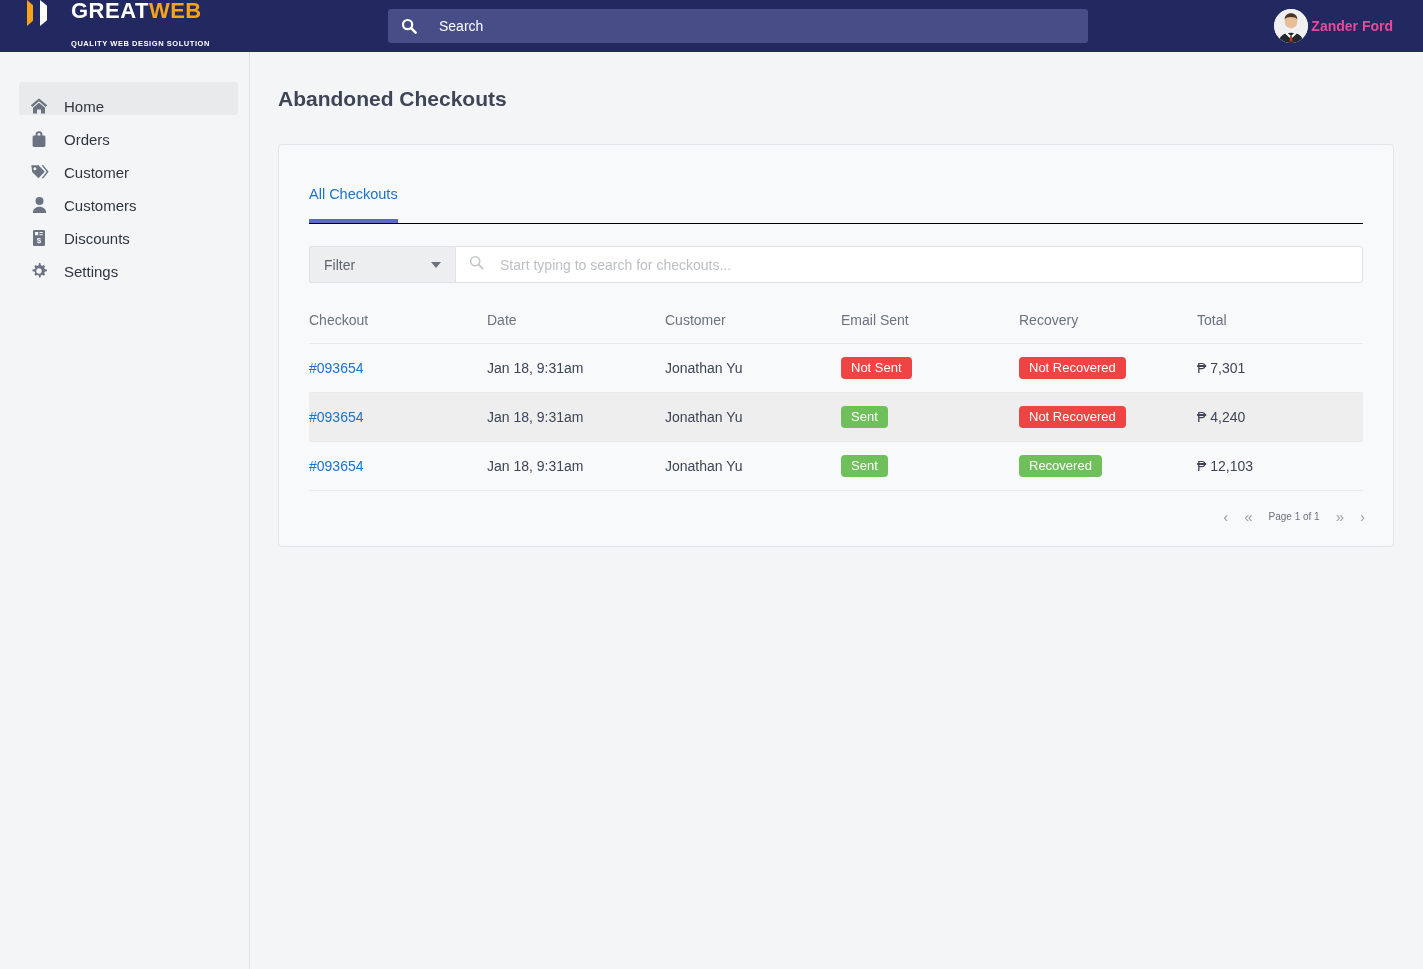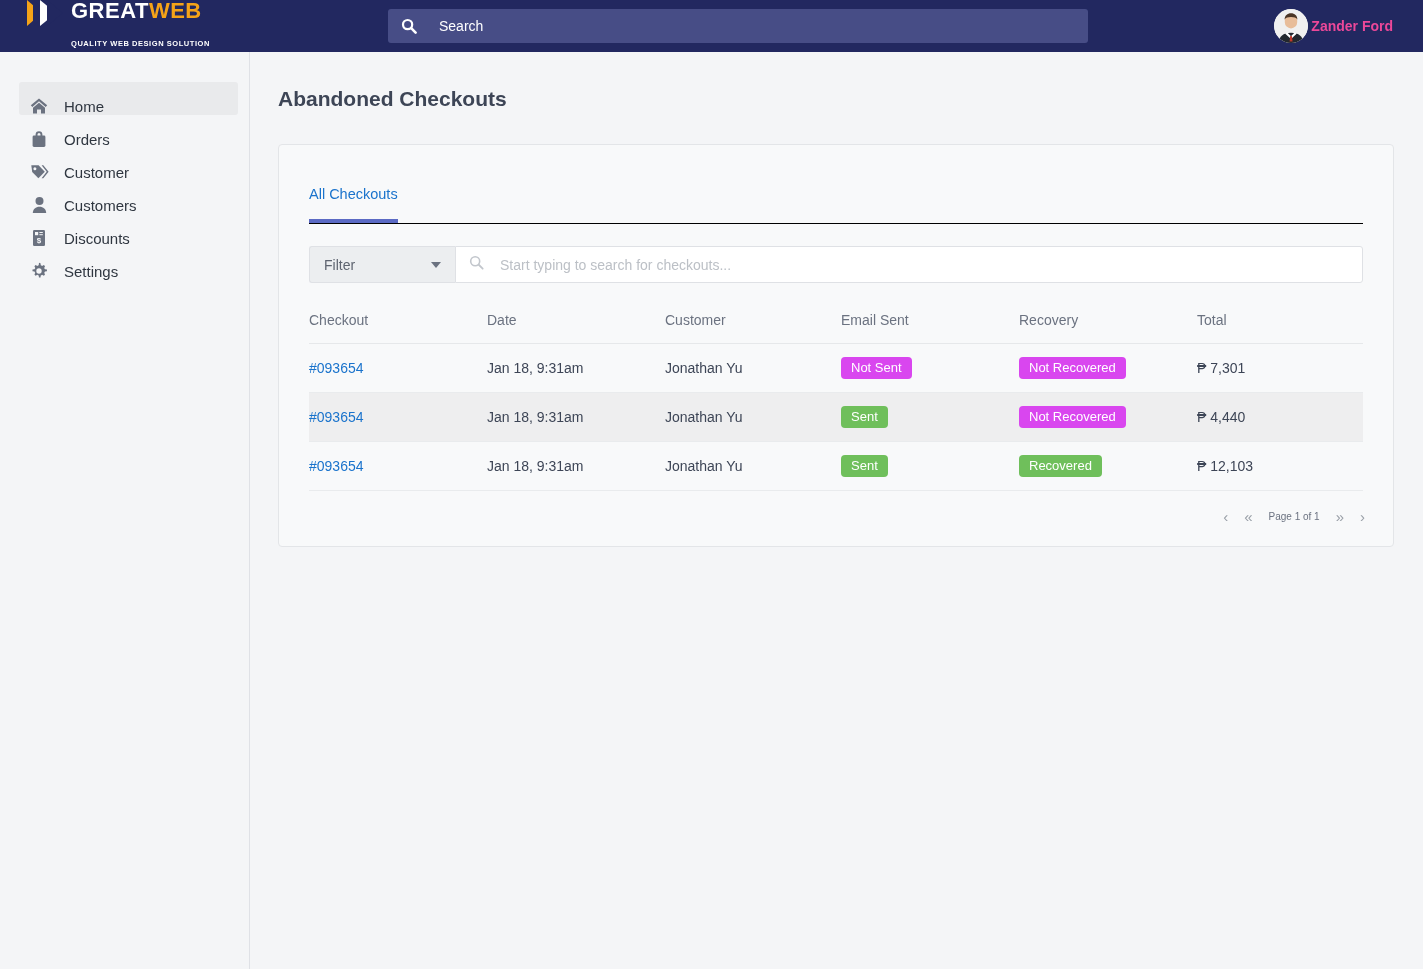--- a/index.html
+++ b/index.html
@@ -182,21 +182,21 @@
   .col-customer { width: 176px; }
   .col-email { width: 178px; }
   .col-recovery { width: 178px; }
   .link { color: #1a73cc; text-decoration: none; cursor: pointer; }
   .badge {
     display: inline-block;
     font-size: 13px; color: #ffffff;
     padding: 3px 10px 4px 10px;
     border-radius: 4px;
   }
-  .badge-warn { background: #d946ef; }
+  .badge-warn { background: #ef4444; }
   .badge-ok { background: #6fbf5b; }
 
   .pager {
     display: flex; align-items: center; justify-content: flex-end;
     padding: 18px 28px 22px 0;
     gap: 16px;
   }
   .pg-btn {
     color: #9aa0a8; font-size: 15px; cursor: pointer;
     line-height: 1; user-select: none;
@@ -359,21 +359,21 @@
           <td><span class="badge badge-warn">Not Sent</span></td>
           <td><span class="badge badge-warn">Not Recovered</span></td>
           <td>₱ 7,301</td>
         </tr>
         <tr class="alt">
           <td><a class="link">#093654</a></td>
           <td>Jan 18, 9:31am</td>
           <td>Jonathan Yu</td>
           <td><span class="badge badge-ok">Sent</span></td>
           <td><span class="badge badge-warn">Not Recovered</span></td>
-          <td>₱ 4,440</td>
+          <td>₱ 4,240</td>
         </tr>
         <tr>
           <td><a class="link">#093654</a></td>
           <td>Jan 18, 9:31am</td>
           <td>Jonathan Yu</td>
           <td><span class="badge badge-ok">Sent</span></td>
           <td><span class="badge badge-ok">Recovered</span></td>
           <td>₱ 12,103</td>
         </tr>
       </tbody>

